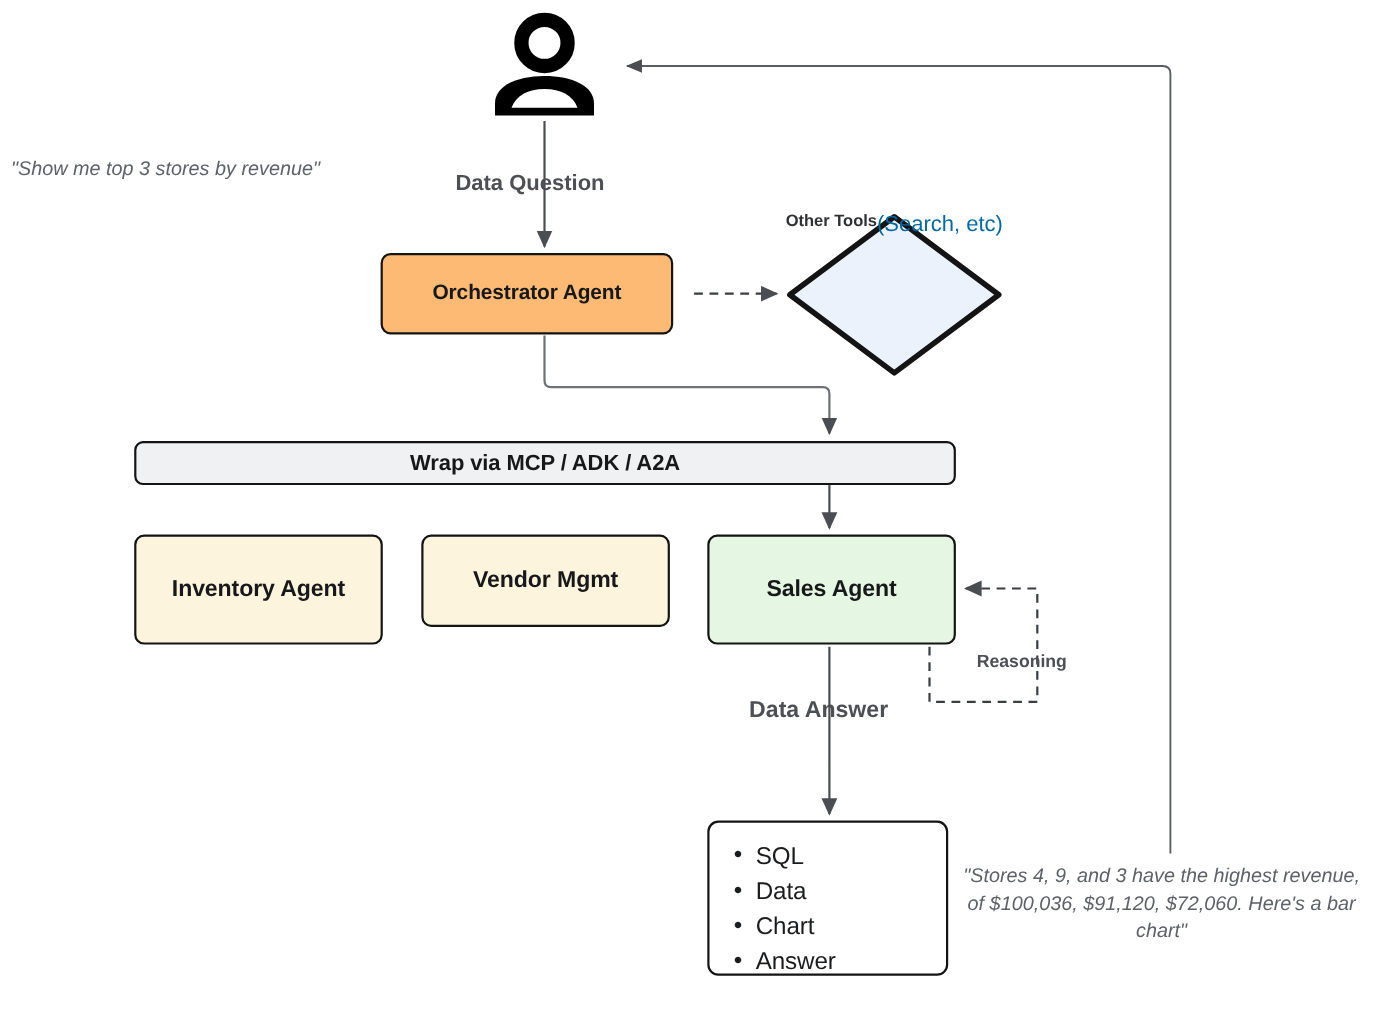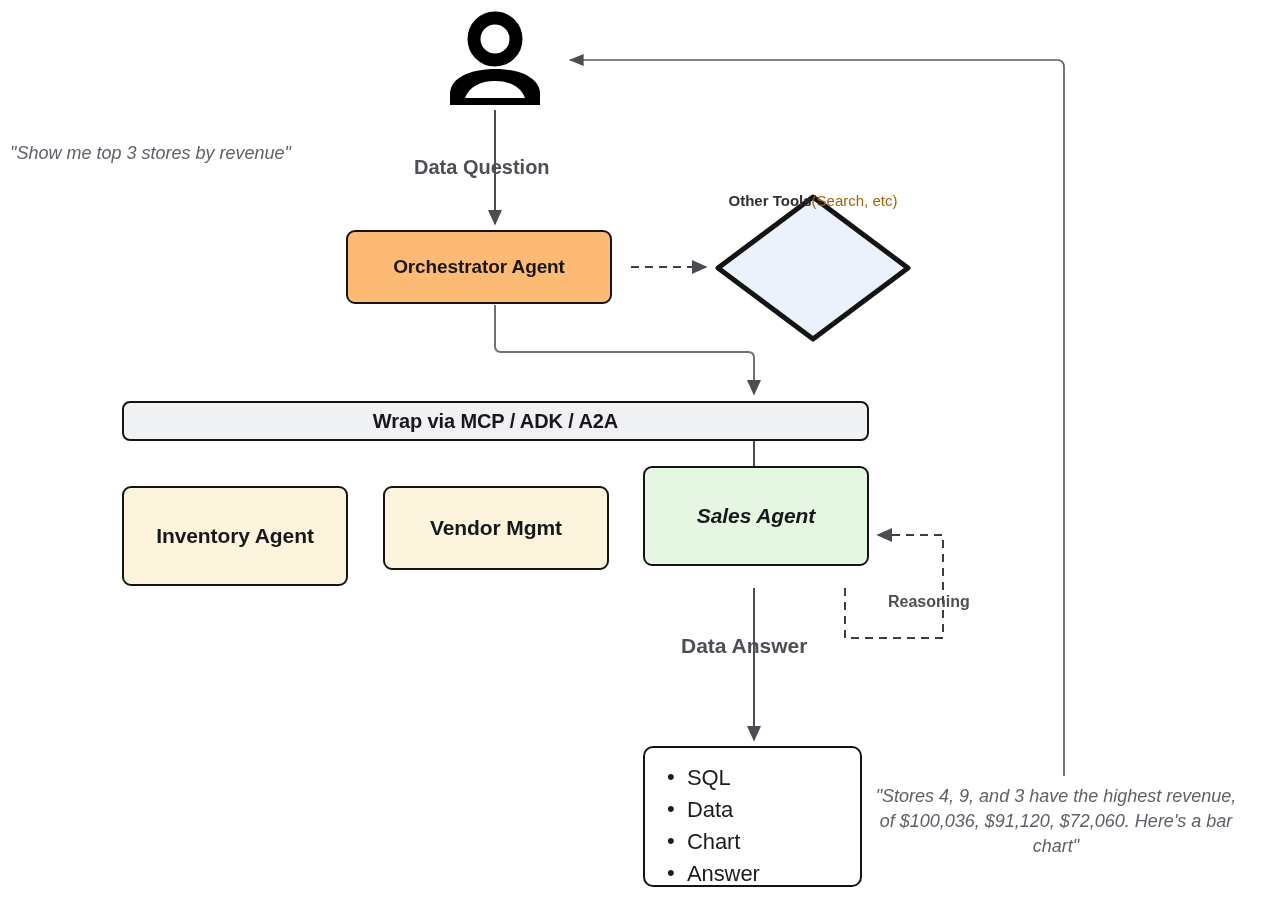--- a/index.html
+++ b/index.html
@@ -72,26 +72,25 @@
   #node-vendor {
     left: 383px;
     top: 486px;
     width: 226px;
     height: 84px;
     background: #fdf4de;
     font-size: 21px;
   }
   #node-sales {
     left: 643px;
-    top: 466px;
+    top: 486px;
     width: 226px;
     height: 100px;
     background: #e5f7e2;
     font-size: 21px;
-    font-style: italic;
   }
   #node-output {
     left: 643px;
     top: 746px;
     width: 219px;
     height: 141px;
     background: #ffffff;
     border-radius: 10px;
     display: block;
     font-weight: normal;
@@ -147,23 +146,23 @@
     justify-content: center;
     text-align: center;
     line-height: 1.25;
   }
   .tools-title {
     font-size: 15px;
     font-weight: bold;
     color: #2e3033;
   }
   .tools-sub {
-    font-size: 15px;
+    font-size: 20px;
     font-weight: normal;
-    color: #a16207;
+    color: #0369a1;
   }
 
   
   #person-icon {
     position: absolute;
     left: 443px;
     top: 10px;
     width: 104px;
     height: 98px;
   }

